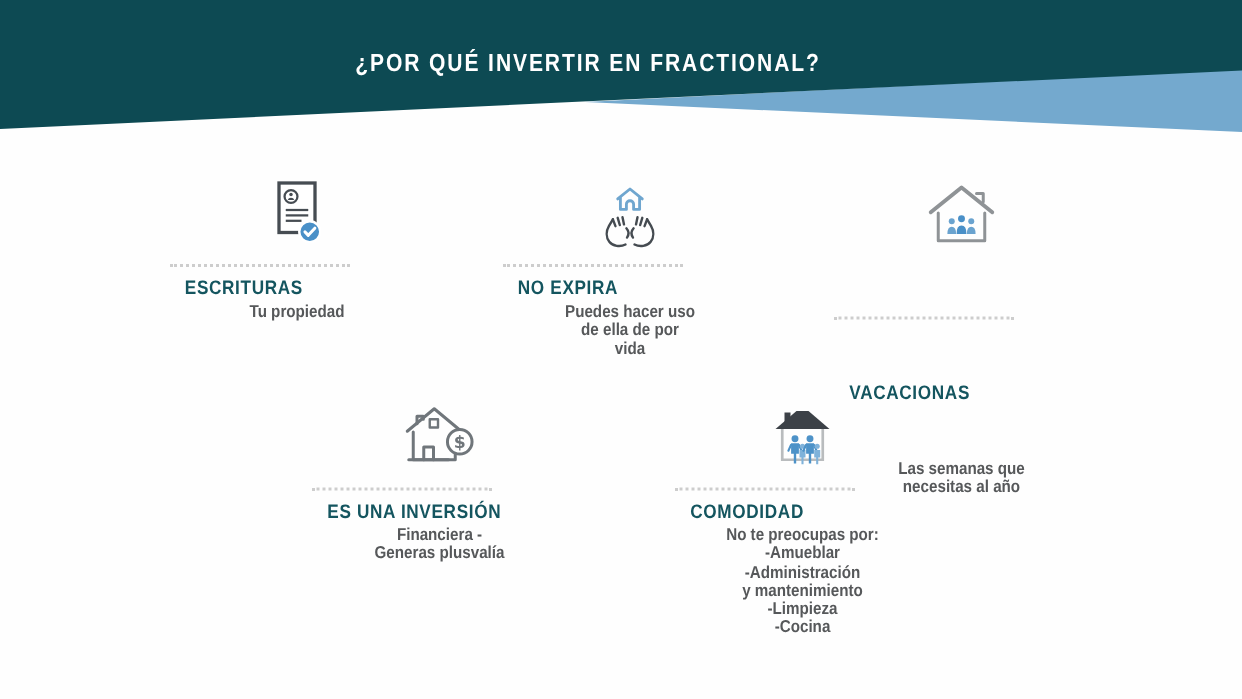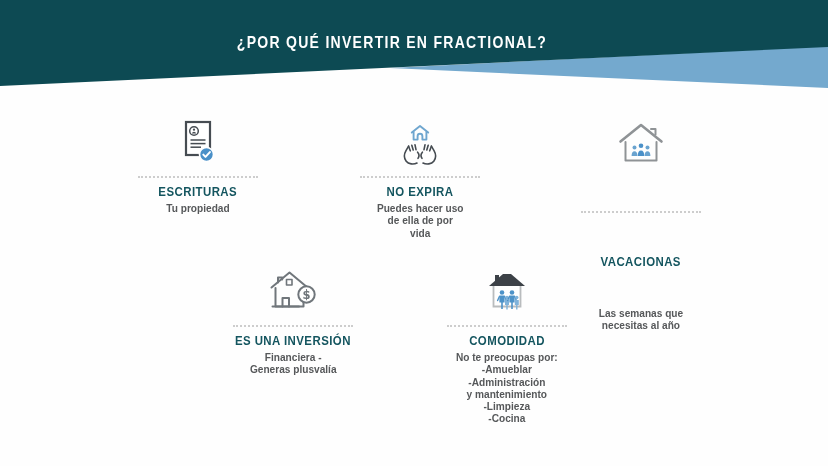--- a/index.html
+++ b/index.html
@@ -18,42 +18,42 @@
     clip-path:polygon(0 0,828px 0,828px 47px,0 86px);
   }
   .header-title{
     position:absolute;left:0;right:44px;top:33px;margin:0;
     text-align:center;color:#ffffff;font-size:16.5px;font-weight:700;
     letter-spacing:1.5px;line-height:18px;white-space:nowrap;
     transform:scaleX(0.85);transform-origin:50% 50%;
   }
   
   .item{
-    position:absolute;width:170px;display:flex;flex-direction:column;align-items:center;
+    position:absolute;width:170px;display:flex;flex-direction:column;
   }
   .icon-box{height:46px;display:flex;align-items:flex-start;justify-content:center;}
   .divider{
     width:120px;border-top:2px dotted var(--dot-gray,#CDCDCD);height:0;
     margin:10px 0 7px 0;
   }
   .item-title{
     color:var(--title-teal,#14555F);font-size:13px;font-weight:700;
     letter-spacing:0.5px;line-height:13px;white-space:nowrap;
     transform:scaleX(0.88);transform-origin:50% 50%;
   }
   .item-body{
     margin-top:4px;color:var(--body-gray,#56585A);font-size:11.5px;font-weight:700;
     line-height:12.3px;text-align:center;white-space:nowrap;
     transform:scaleX(0.88);transform-origin:50% 0;
   }
   .pos-1{left:113px;top:120px;}
   .pos-2{left:335px;top:120px;}
   .pos-3{left:556px;top:120px;gap:35px;}
   .pos-4{left:208px;top:269px;}
-  .pos-5{left:422px;top:269px;}
+  .pos-5{left:450px;top:269px;}
   svg{display:block;}
 </style>
 </head>
 <body>
 
 <div class="canvas">
 
   <div class="header">
     <div class="header-blue"></div>
     <div class="header-teal"></div>

